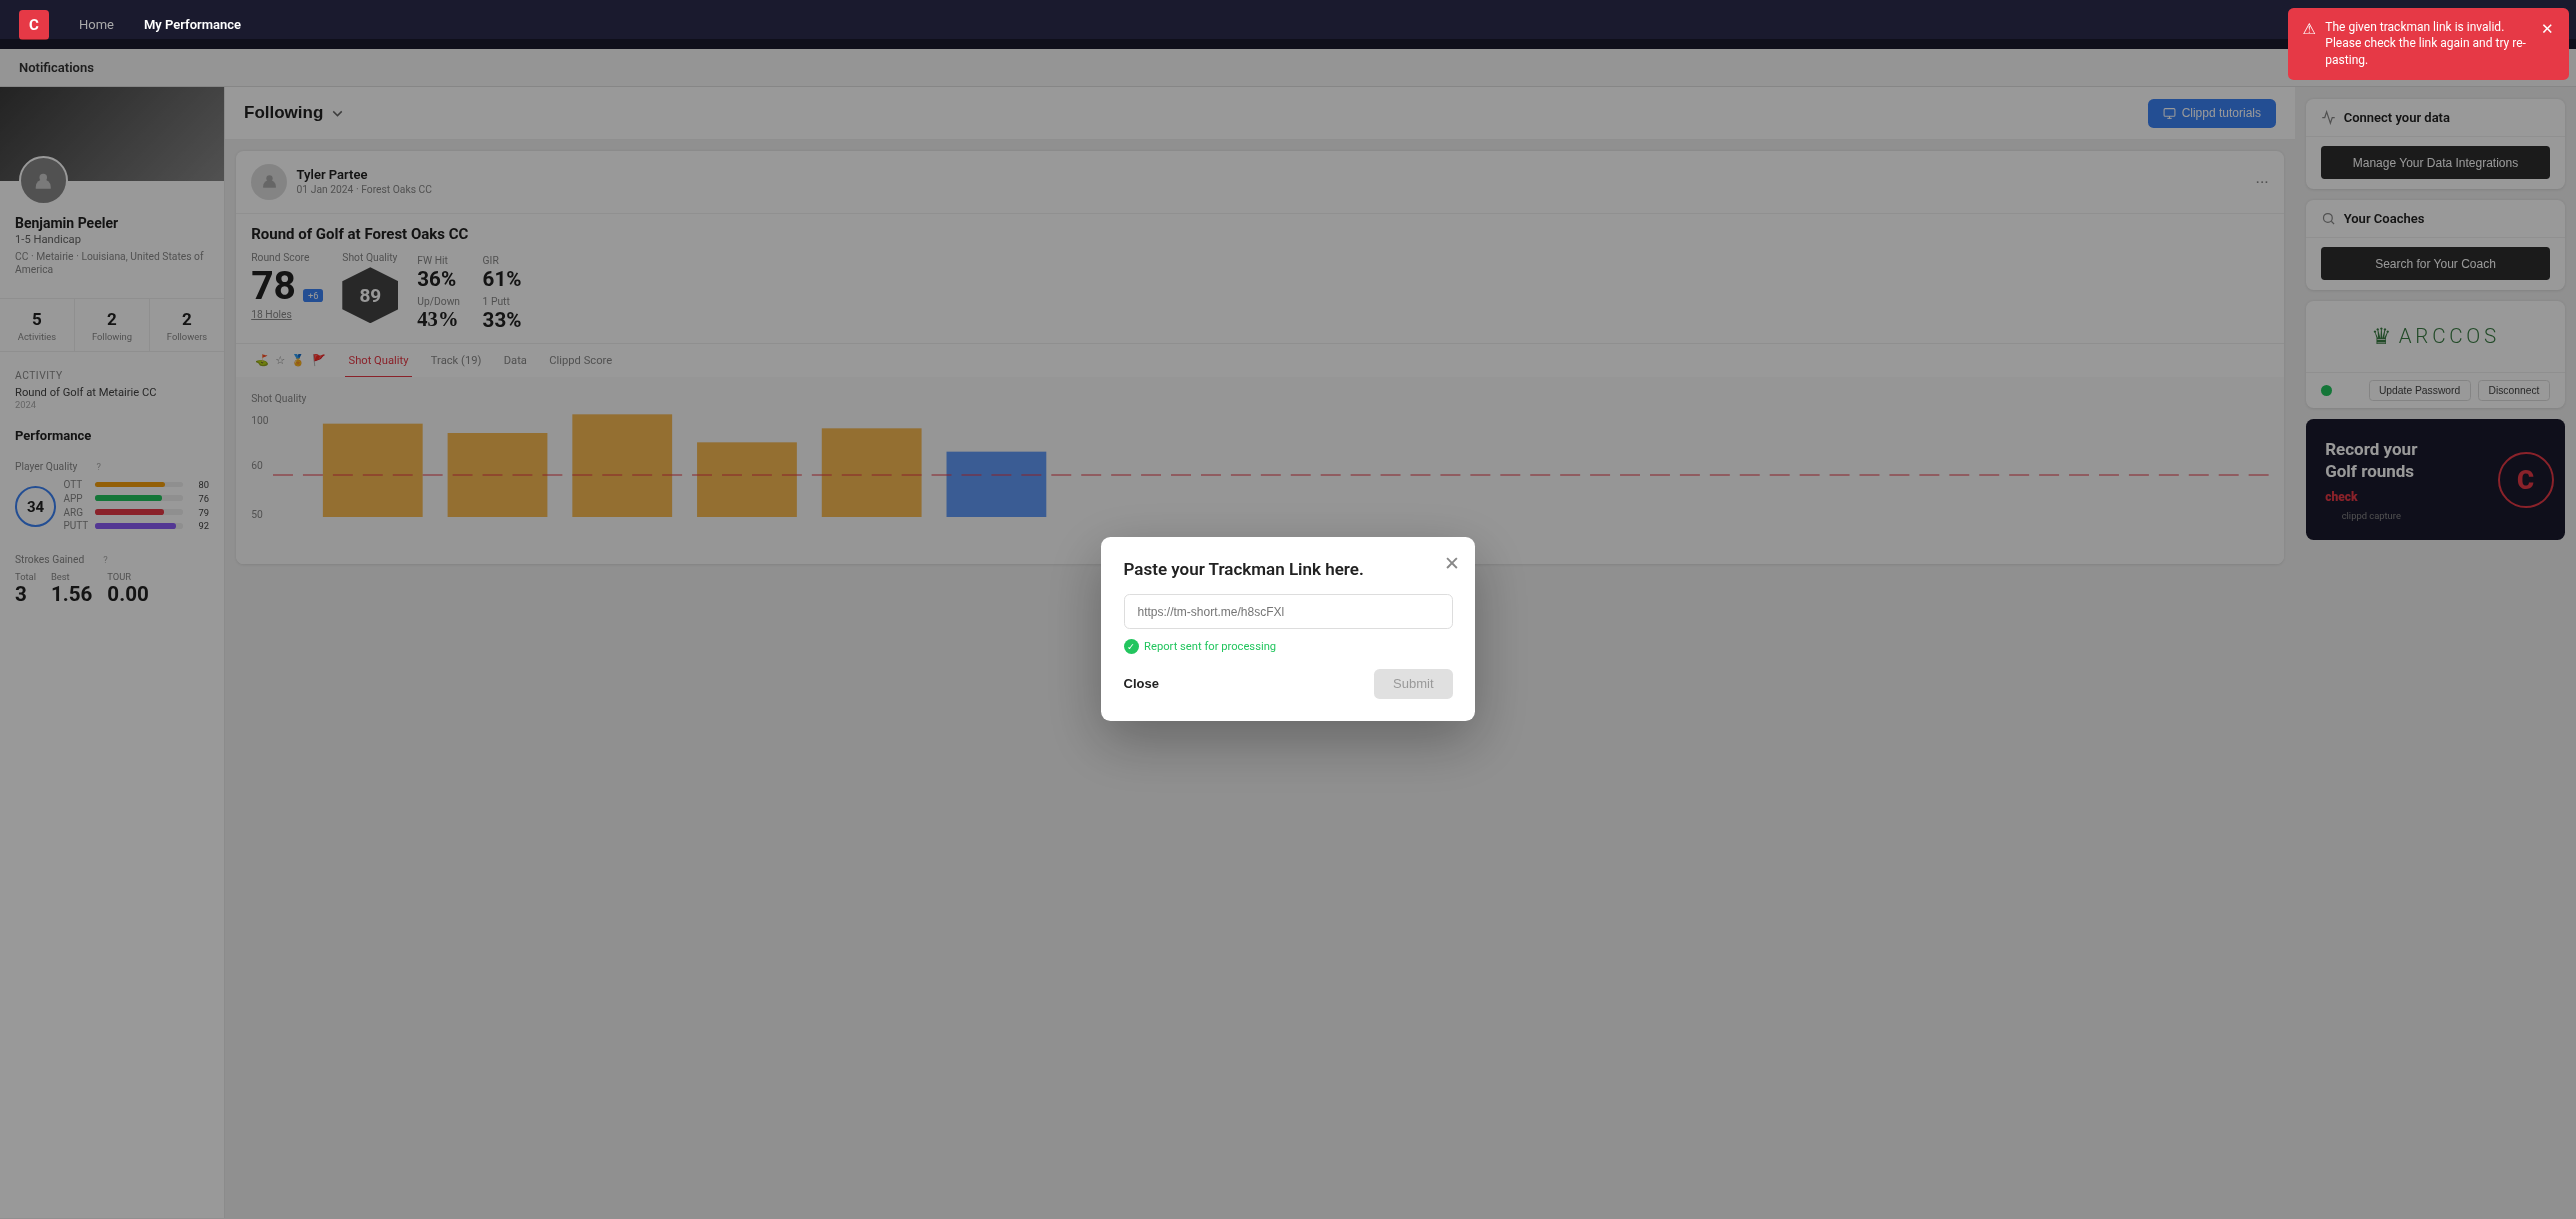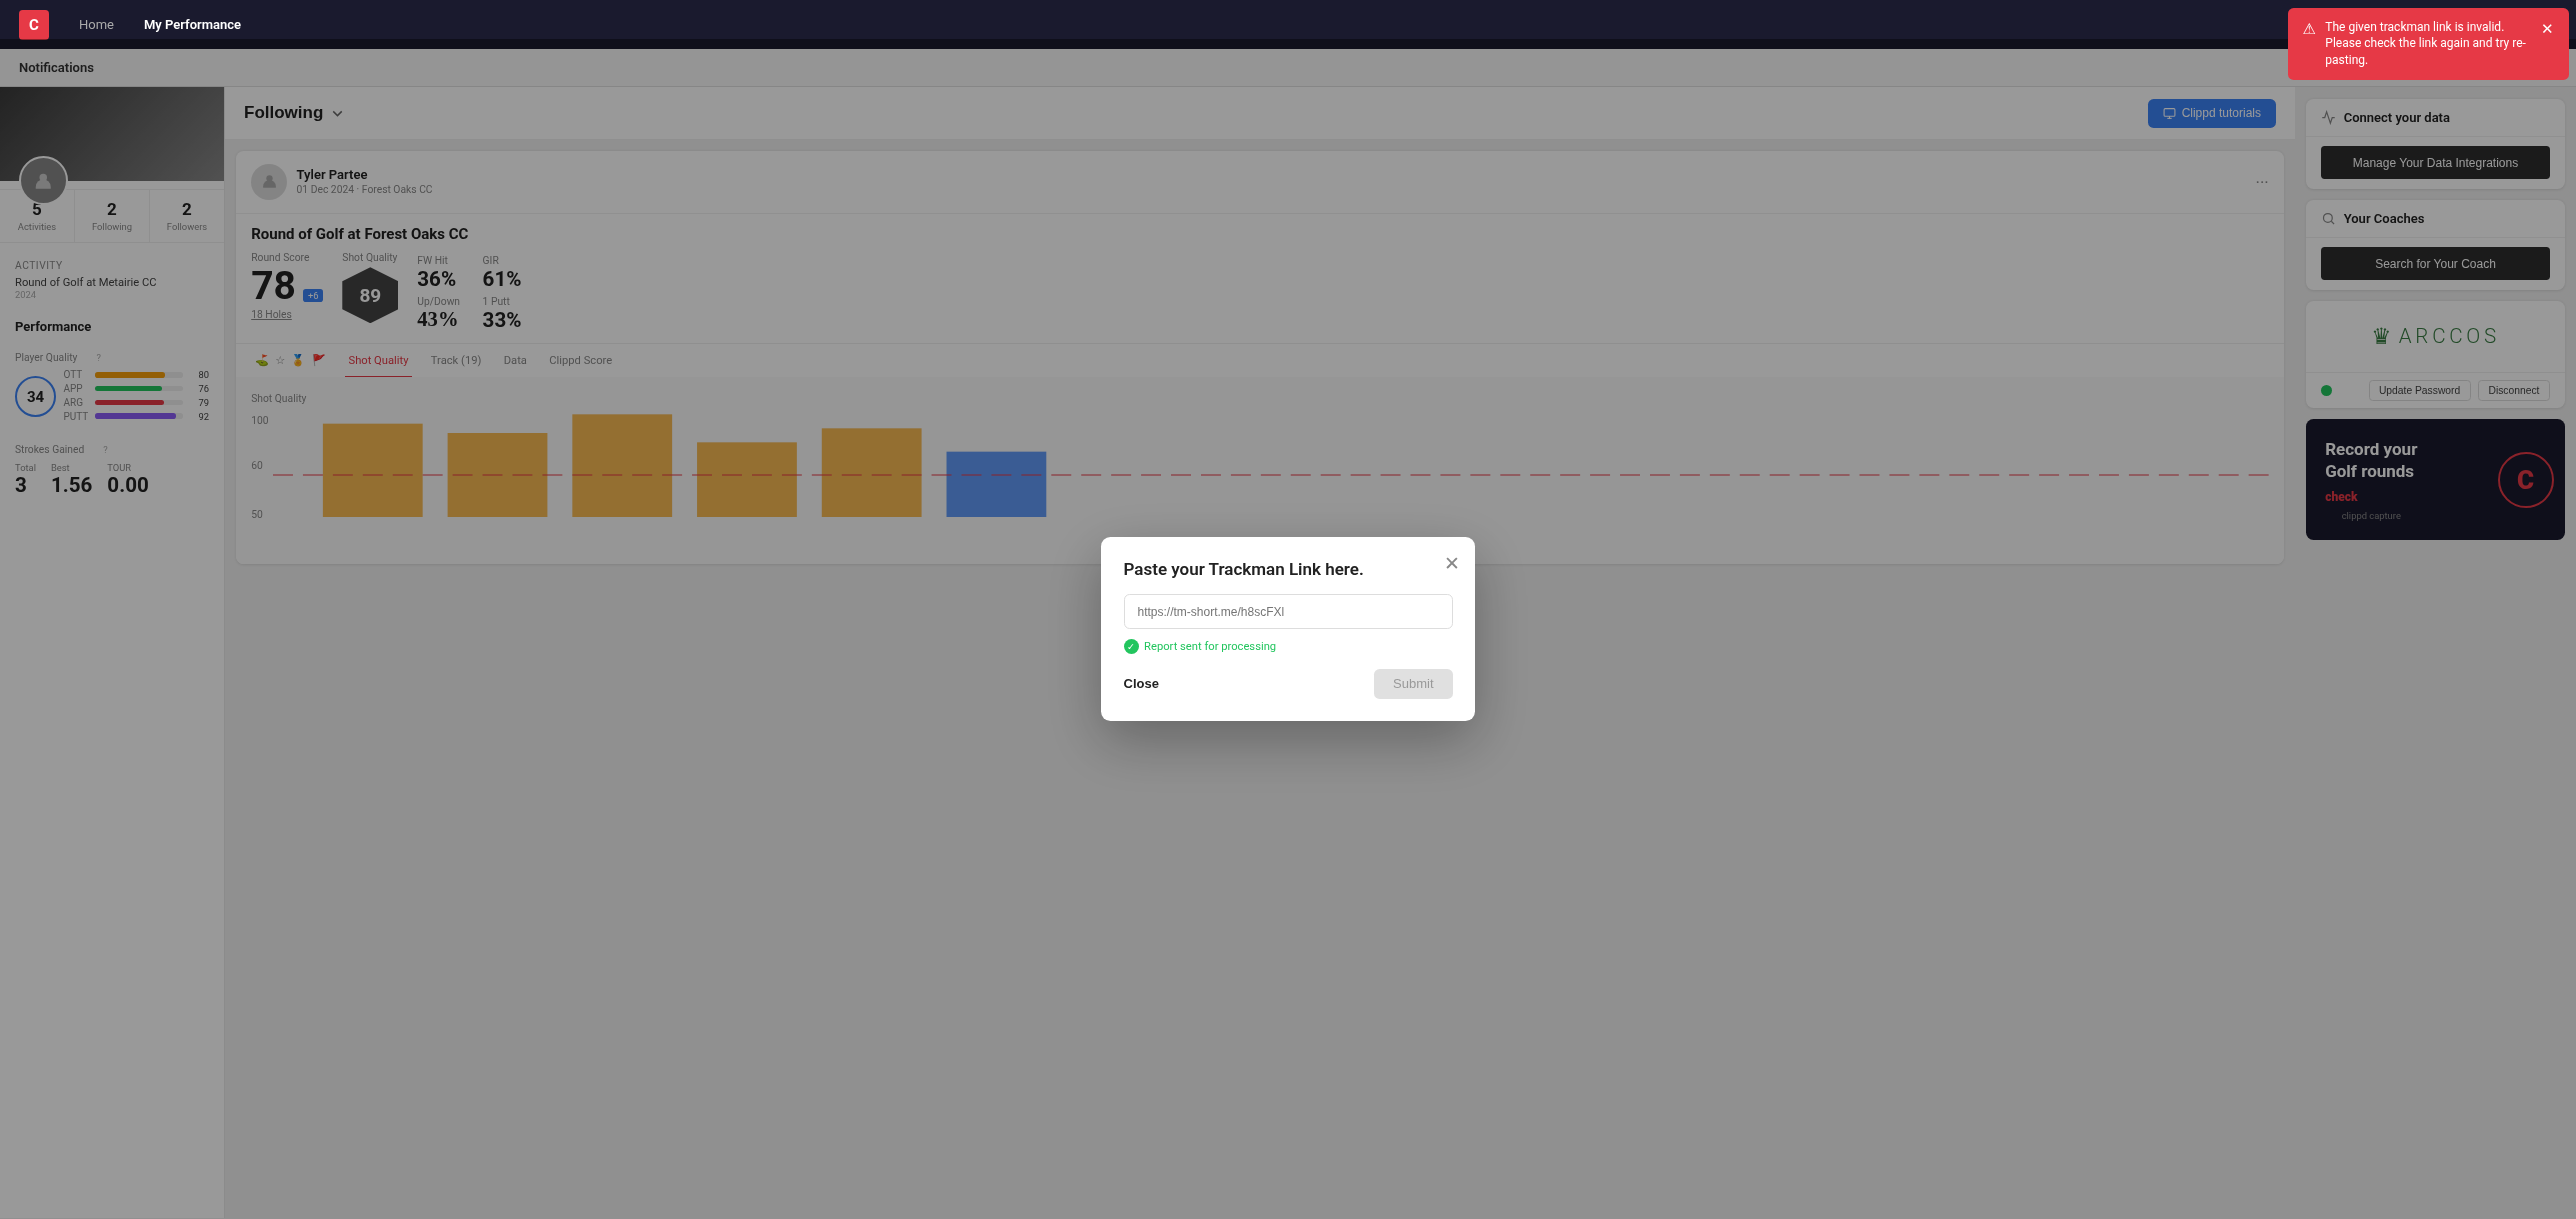--- a/index.html
+++ b/index.html
@@ -467,20 +467,25 @@
   <div class="left-sidebar">
     <div class="profile-cover">
       <div class="profile-cover-img"></div>
       <div class="profile-avatar">
         <svg viewBox="0 0 24 24" width="22.5" height="22.5">
             <circle cx="12" cy="8" r="4" fill="#ccc"></circle>
             <path d="M4 20v-2a8 8 0 0 1 16 0v2" fill="#ccc"></path>
           </svg>
       </div>
     </div>
+    <div class="profile-info">
+      <div class="profile-name">Benjamin Peeler</div>
+      <div class="profile-handicap">1-5 Handicap</div>
+      <div class="profile-location">CC · Metairie · Louisiana, United States of America</div>
+    </div>
     <div class="profile-stats">
       <div class="profile-stat">
         <div class="profile-stat-num">5</div>
         <div class="profile-stat-label">Activities</div>
       </div>
       <div class="profile-stat">
         <div class="profile-stat-num">2</div>
         <div class="profile-stat-label">Following</div>
       </div>
       <div class="profile-stat">
@@ -583,21 +588,21 @@
     <div class="feed-card">
       <div class="card-header">
         <div class="card-avatar">
           <svg viewBox="0 0 24 24" width="19" height="19">
               <circle cx="12" cy="8" r="4" fill="#aaa"></circle>
               <path d="M4 20v-2a8 8 0 0 1 16 0v2" fill="#aaa"></path>
             </svg>
         </div>
         <div>
           <div class="card-user-name">Tyler Partee</div>
-          <div class="card-user-meta">01 Dec 2024 · Forest Oaks CC</div>
+          <div class="card-user-meta">01 Jan 2024 · Forest Oaks CC</div>
         </div>
         <div class="card-more">···</div>
       </div>
       <div class="card-title">Round of Golf at Forest Oaks CC</div>
 
       <div style="display:flex;align-items:flex-start;gap:19px;padding:0 15px 11.2px;">
         <div>
           <div style="font-size:10.3px;color:#888;">Round Score</div>
           <div style="display:flex;align-items:baseline;gap:3.7px;margin-top:3.7px;">
             <span style="font-size:39px;font-weight:700;color:#222;line-height:1;">78</span>

